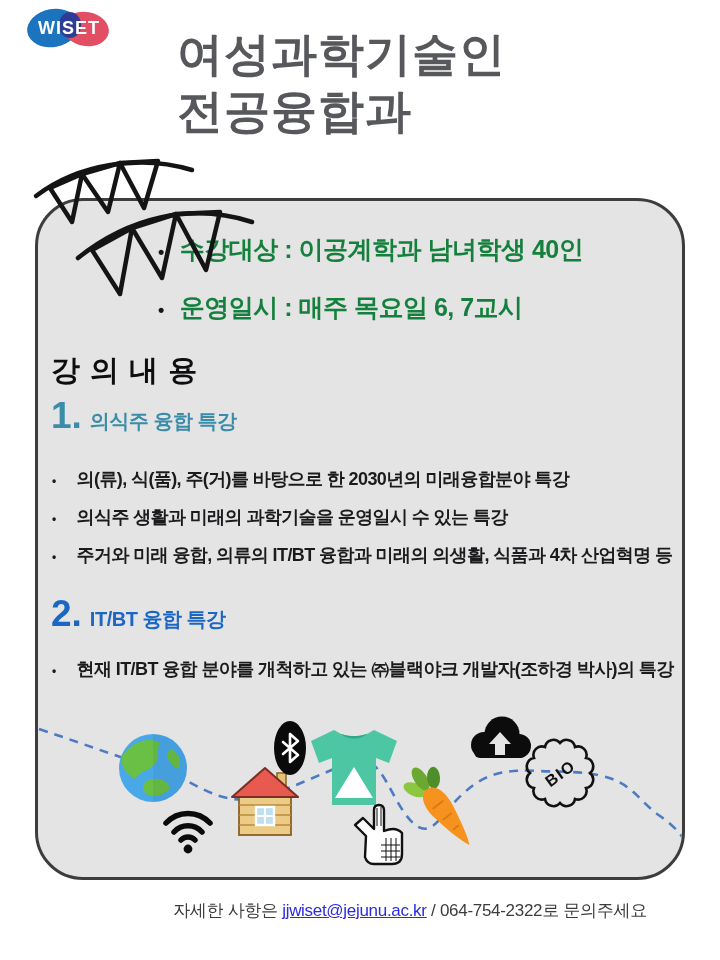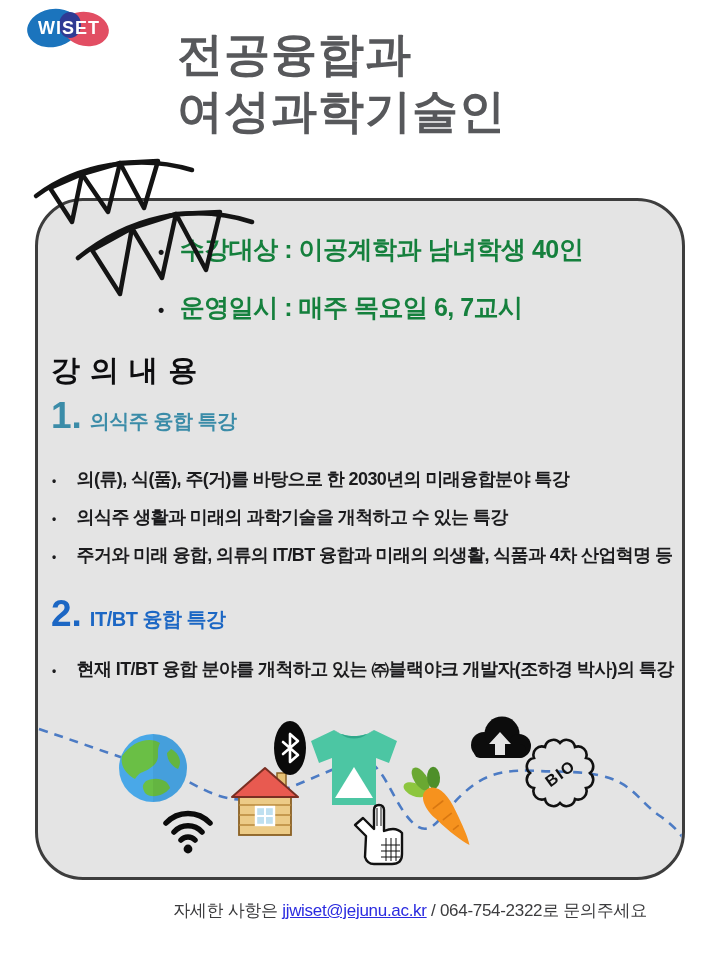--- a/index.html
+++ b/index.html
@@ -59,22 +59,22 @@
 <div class="logo">
   <svg width="86" height="46" viewBox="0 0 86 46">
     <ellipse cx="27" cy="23" rx="26" ry="19" fill="#1b74bd" transform="rotate(-10 27 23)"></ellipse>
     <ellipse cx="60" cy="24" rx="23" ry="17" fill="#e24e63" transform="rotate(10 60 24)"></ellipse>
     <ellipse cx="44" cy="20" rx="11" ry="13" fill="#2f3b94"></ellipse>
     <text x="43" y="29" text-anchor="middle" font-size="18" font-weight="800" fill="#ffffff" letter-spacing="1">WISET</text>
   </svg>
 </div>
 
 <div class="title">
+  <div>여성과학기술인</div>
   <div>전공융합과</div>
-  <div>여성과학기술인</div>
 </div>
 
 <svg class="bunting" viewBox="0 0 252 162">
   <g fill="none" stroke="#141414" stroke-width="4.5" stroke-linejoin="round" stroke-linecap="round">
     <path d="M 18 50 C 60 18 122 8 174 24"></path>
     <path d="M 32 42 L 64 28 L 54 76 Z"></path>
     <path d="M 64 28 L 102 17 L 90 66 Z"></path>
     <path d="M 102 17 L 140 15 L 126 62 Z"></path>
     <path d="M 60 112 C 110 72 172 56 234 76"></path>
     <path d="M 74 104 L 114 82 L 102 148 Z"></path>
@@ -91,21 +91,21 @@
   </div>
 
   <div class="lecture-title">강 의 내 용</div>
 
   <div class="section-head sec1-head">
     <span class="num">1.</span>
     <span class="stitle">의식주 융합 특강</span>
   </div>
   <ul class="sub-bullets sub-bullets-1">
     <li>의(류), 식(품), 주(거)를 바탕으로 한 2030년의 미래융합분야 특강</li>
-    <li>의식주 생활과 미래의 과학기술을 개척하고 수 있는 특강</li>
+    <li>의식주 생활과 미래의 과학기술을 운영일시 수 있는 특강</li>
     <li>주거와 미래 융합, 의류의 IT/BT 융합과 미래의 의생활, 식품과 4차 산업혁명 등</li>
   </ul>
 
   <div class="section-head sec2-head">
     <span class="num">2.</span>
     <span class="stitle">IT/BT 융합 특강</span>
   </div>
   <ul class="sub-bullets sub-bullets-2">
     <li>현재 IT/BT 융합 분야를 개척하고 있는 ㈜블랙야크 개발자(조하경 박사)의 특강</li>
   </ul>

